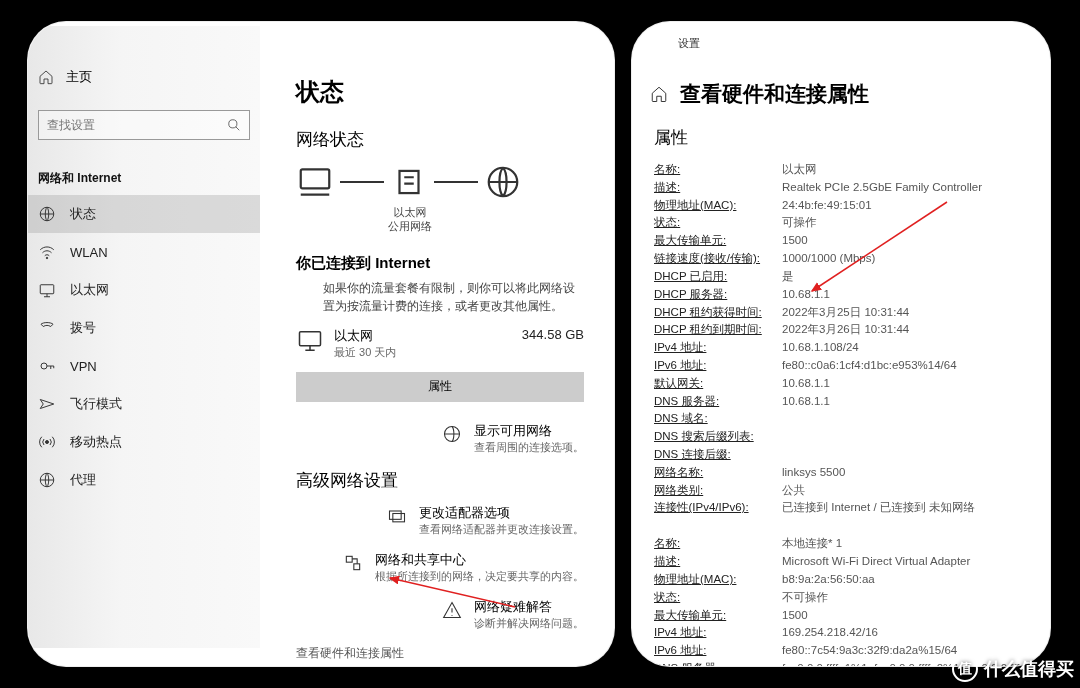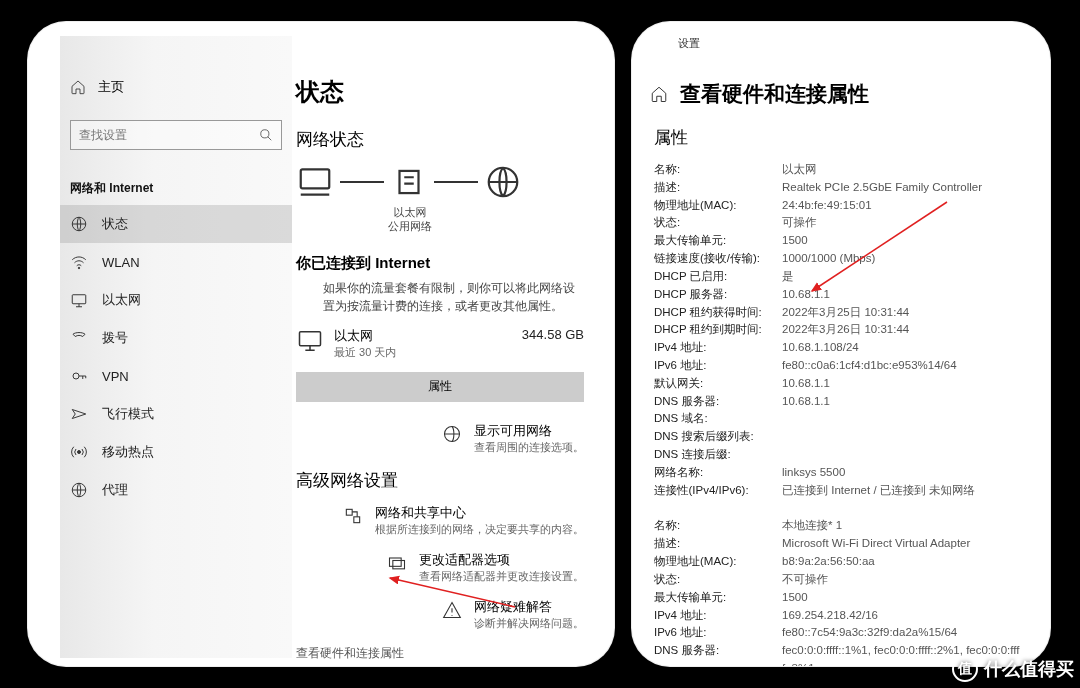--- a/index.html
+++ b/index.html
@@ -6,21 +6,21 @@
   body { background: #000; width: 1080px; height: 688px; overflow: hidden; position: relative; }
   .stage { position: relative; width: 1080px; height: 688px; }
 
   .win { position: absolute; background: #fff; border-radius: 38px; overflow: hidden; box-shadow: 0 0 0 1px #eee; }
   .win-left { left: 28px; top: 22px; width: 586px; height: 644px; }
   .win-right { left: 632px; top: 22px; width: 418px; height: 644px; }
 
   .titlebar { height: 22px; font-size: 11px; color: #333; padding: 14px 0 0 80px; }
   .win-right .titlebar { padding-left: 46px; }
 
-  .sidebar { position: absolute; left: 0; top: 14px; width: 232px; height: 622px; background: linear-gradient(90deg, #e8e8e8 0%, #f5f5f5 40%, #f9f9f9 100%); padding-top: 36px; margin-left: 32px; }
+  .sidebar { position: absolute; left: 0; top: 4px; width: 232px; height: 622px; background: linear-gradient(90deg, #e8e8e8 0%, #f5f5f5 40%, #f9f9f9 100%); padding-top: 36px; }
   .home-row { display: flex; align-items: center; gap: 12px; padding: 6px 10px; margin-bottom: 18px; cursor: pointer; }
   .home-row .ic { width: 16px; height: 16px; stroke: #333; fill: none; stroke-width: 1.3; }
   .home-row span { font-size: 13px; }
   .searchbox { margin: 0 10px 22px 10px; height: 30px; border: 1px solid #999; background: rgba(255,255,255,0.4); display: flex; align-items: center; padding: 11px 8px; }
   .searchbox input { border: none; background: transparent; flex: 1; font-size: 12px; outline: none; }
   .searchbox .ic { width: 14px; height: 14px; stroke: #555; fill: none; stroke-width: 1.5; }
   .section-label { font-size: 12px; font-weight: 600; padding: 8px 10px; color: #111; }
   .nav-item { display: flex; align-items: center; gap: 14px; padding: 10px 10px; font-size: 13px; color: #222; cursor: pointer; }
   .nav-item.active { background: rgba(160,160,160,0.35); }
   .nav-item .ic { width: 18px; height: 18px; stroke: #333; fill: none; stroke-width: 1.3; }
@@ -53,21 +53,21 @@
   .link { font-size: 12px; color: #555; margin: 8px 0; cursor: pointer; }
 
   .arrow-red { position: absolute; pointer-events: none; }
 
   
   .hdr { display: flex; align-items: center; gap: 12px; padding: 36px 0 18px 18px; }
   .hdr .ic { width: 18px; height: 18px; stroke: #333; fill: none; stroke-width: 1.3; }
   .hdr span { font-size: 21px; font-weight: 600; }
   .props { padding: 0 22px 0 22px; }
   .prop { display: flex; font-size: 11.5px; line-height: 1.55; }
-  .prop .k { width: 128px; color: #222; flex-shrink: 0; }
+  .prop .k { width: 128px; color: #222; flex-shrink: 0; text-decoration: underline; }
   .prop .v { color: #555; word-break: break-all; }
   .gap { height: 18px; }
 
   .watermark { position: absolute; right: 6px; bottom: 6px; color: #fff; font-size: 18px; font-weight: 600; display: flex; align-items: center; gap: 6px; text-shadow: 0 0 4px rgba(0,0,0,0.6); }
   .watermark .badge { width: 26px; height: 26px; border: 2px solid #fff; border-radius: 50%; display: flex; align-items: center; justify-content: center; font-size: 14px; }
 </style>
 </head>
 <body>
 
 <div class="stage">
@@ -199,38 +199,38 @@
         <div>
           <div class="t1">显示可用网络</div>
           <div class="t2">查看周围的连接选项。</div>
         </div>
       </div>
 
       <div class="h2">高级网络设置</div>
 
       <div class="opt-row">
         <svg class="ic" viewBox="0 0 24 24">
+            <rect x="3" y="6" width="14" height="10"></rect>
+            <rect x="7" y="9" width="14" height="10"></rect>
+          </svg>
+        <div>
+          <div class="t1">更改适配器选项</div>
+          <div class="t2">查看网络适配器并更改连接设置。</div>
+        </div>
+      </div>
+
+      <div class="opt-row">
+        <svg class="ic" viewBox="0 0 24 24">
             <rect x="4" y="4" width="7" height="7"></rect>
             <rect x="13" y="13" width="7" height="7"></rect>
             <path d="M11 7h6v6"></path>
           </svg>
         <div>
           <div class="t1">网络和共享中心</div>
           <div class="t2">根据所连接到的网络，决定要共享的内容。</div>
-        </div>
-      </div>
-
-      <div class="opt-row">
-        <svg class="ic" viewBox="0 0 24 24">
-            <rect x="3" y="6" width="14" height="10"></rect>
-            <rect x="7" y="9" width="14" height="10"></rect>
-          </svg>
-        <div>
-          <div class="t1">更改适配器选项</div>
-          <div class="t2">查看网络适配器并更改连接设置。</div>
         </div>
       </div>
 
       <div class="opt-row">
         <svg class="ic" viewBox="0 0 24 24">
             <path d="M12 3l10 18H2z"></path>
             <path d="M12 10v5M12 18v1"></path>
           </svg>
         <div>
           <div class="t1">网络疑难解答</div>
@@ -330,20 +330,24 @@
         </div>
       <div class="prop">
           <div class="k">DNS 连接后缀:</div>
           <div class="v"></div>
         </div>
       <div class="prop">
           <div class="k">网络名称:</div>
           <div class="v">linksys 5500</div>
         </div>
       <div class="prop">
+          <div class="k">网络类别:</div>
+          <div class="v">公共</div>
+        </div>
+      <div class="prop">
           <div class="k">连接性(IPv4/IPv6):</div>
           <div class="v">已连接到 Internet / 已连接到 未知网络</div>
         </div>
 
       <div class="gap"></div>
 
       <div class="prop">
           <div class="k">名称:</div>
           <div class="v">本地连接* 1</div>
         </div>

